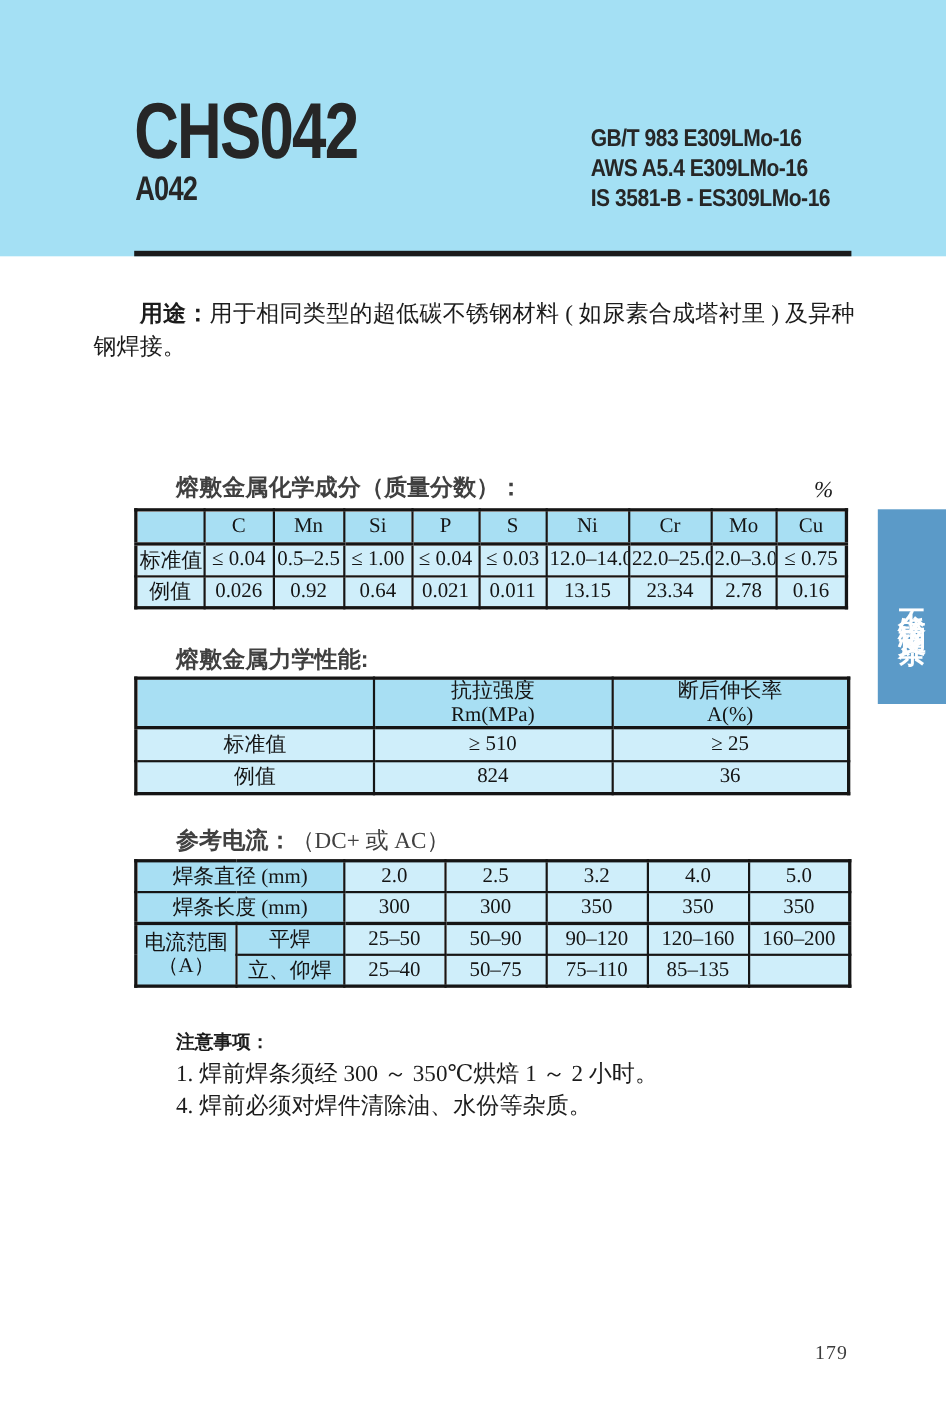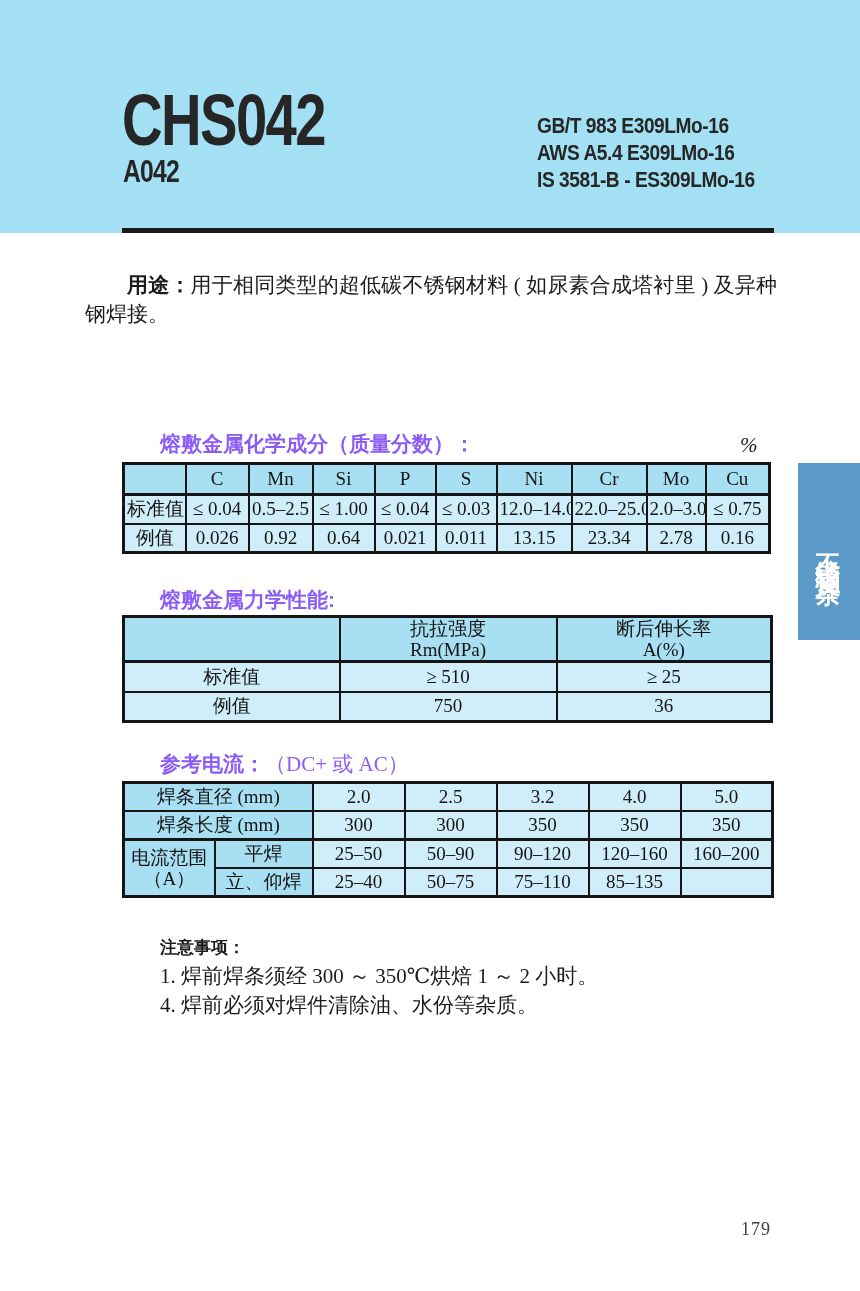--- a/index.html
+++ b/index.html
@@ -64,21 +64,21 @@
   }
   .description p { text-indent: 2em; }
   .hei { font-family: "Liberation Sans", "DejaVu Sans", sans-serif; font-weight: 700; }
 
   
   .sec-title {
     position: absolute;
     font-family: "Liberation Sans", "DejaVu Sans", sans-serif;
     font-weight: 700;
     font-size: 21px; line-height: 24px;
-    color: #8b5cf6;
+    color: #404040;
     white-space: nowrap;
   }
   .sec-title .plain { font-family: "Liberation Serif", "DejaVu Serif", serif; font-weight: 400; }
   .unit-pct {
     position: absolute; left: 740px; top: 433px;
     font-size: 21px; font-style: italic;
     font-family: "Liberation Serif", "DejaVu Serif", serif;
   }
 
   
@@ -243,21 +243,21 @@
         <div class="small2">A(%)</div>
       </td>
     </tr>
     <tr>
       <td>标准值</td>
       <td>≥ 510</td>
       <td>≥ 25</td>
     </tr>
     <tr>
       <td>例值</td>
-      <td>750</td>
+      <td>824</td>
       <td>36</td>
     </tr>
   </tbody>
     </table>
 
   <div class="sec-title" style="left:160px; top:752px;"><span>参考电流：</span><span class="plain">（DC+ 或 AC）</span></div>
 
   <table class="t" id="cur-table">
     <colgroup>
       <col style="width:91px">

